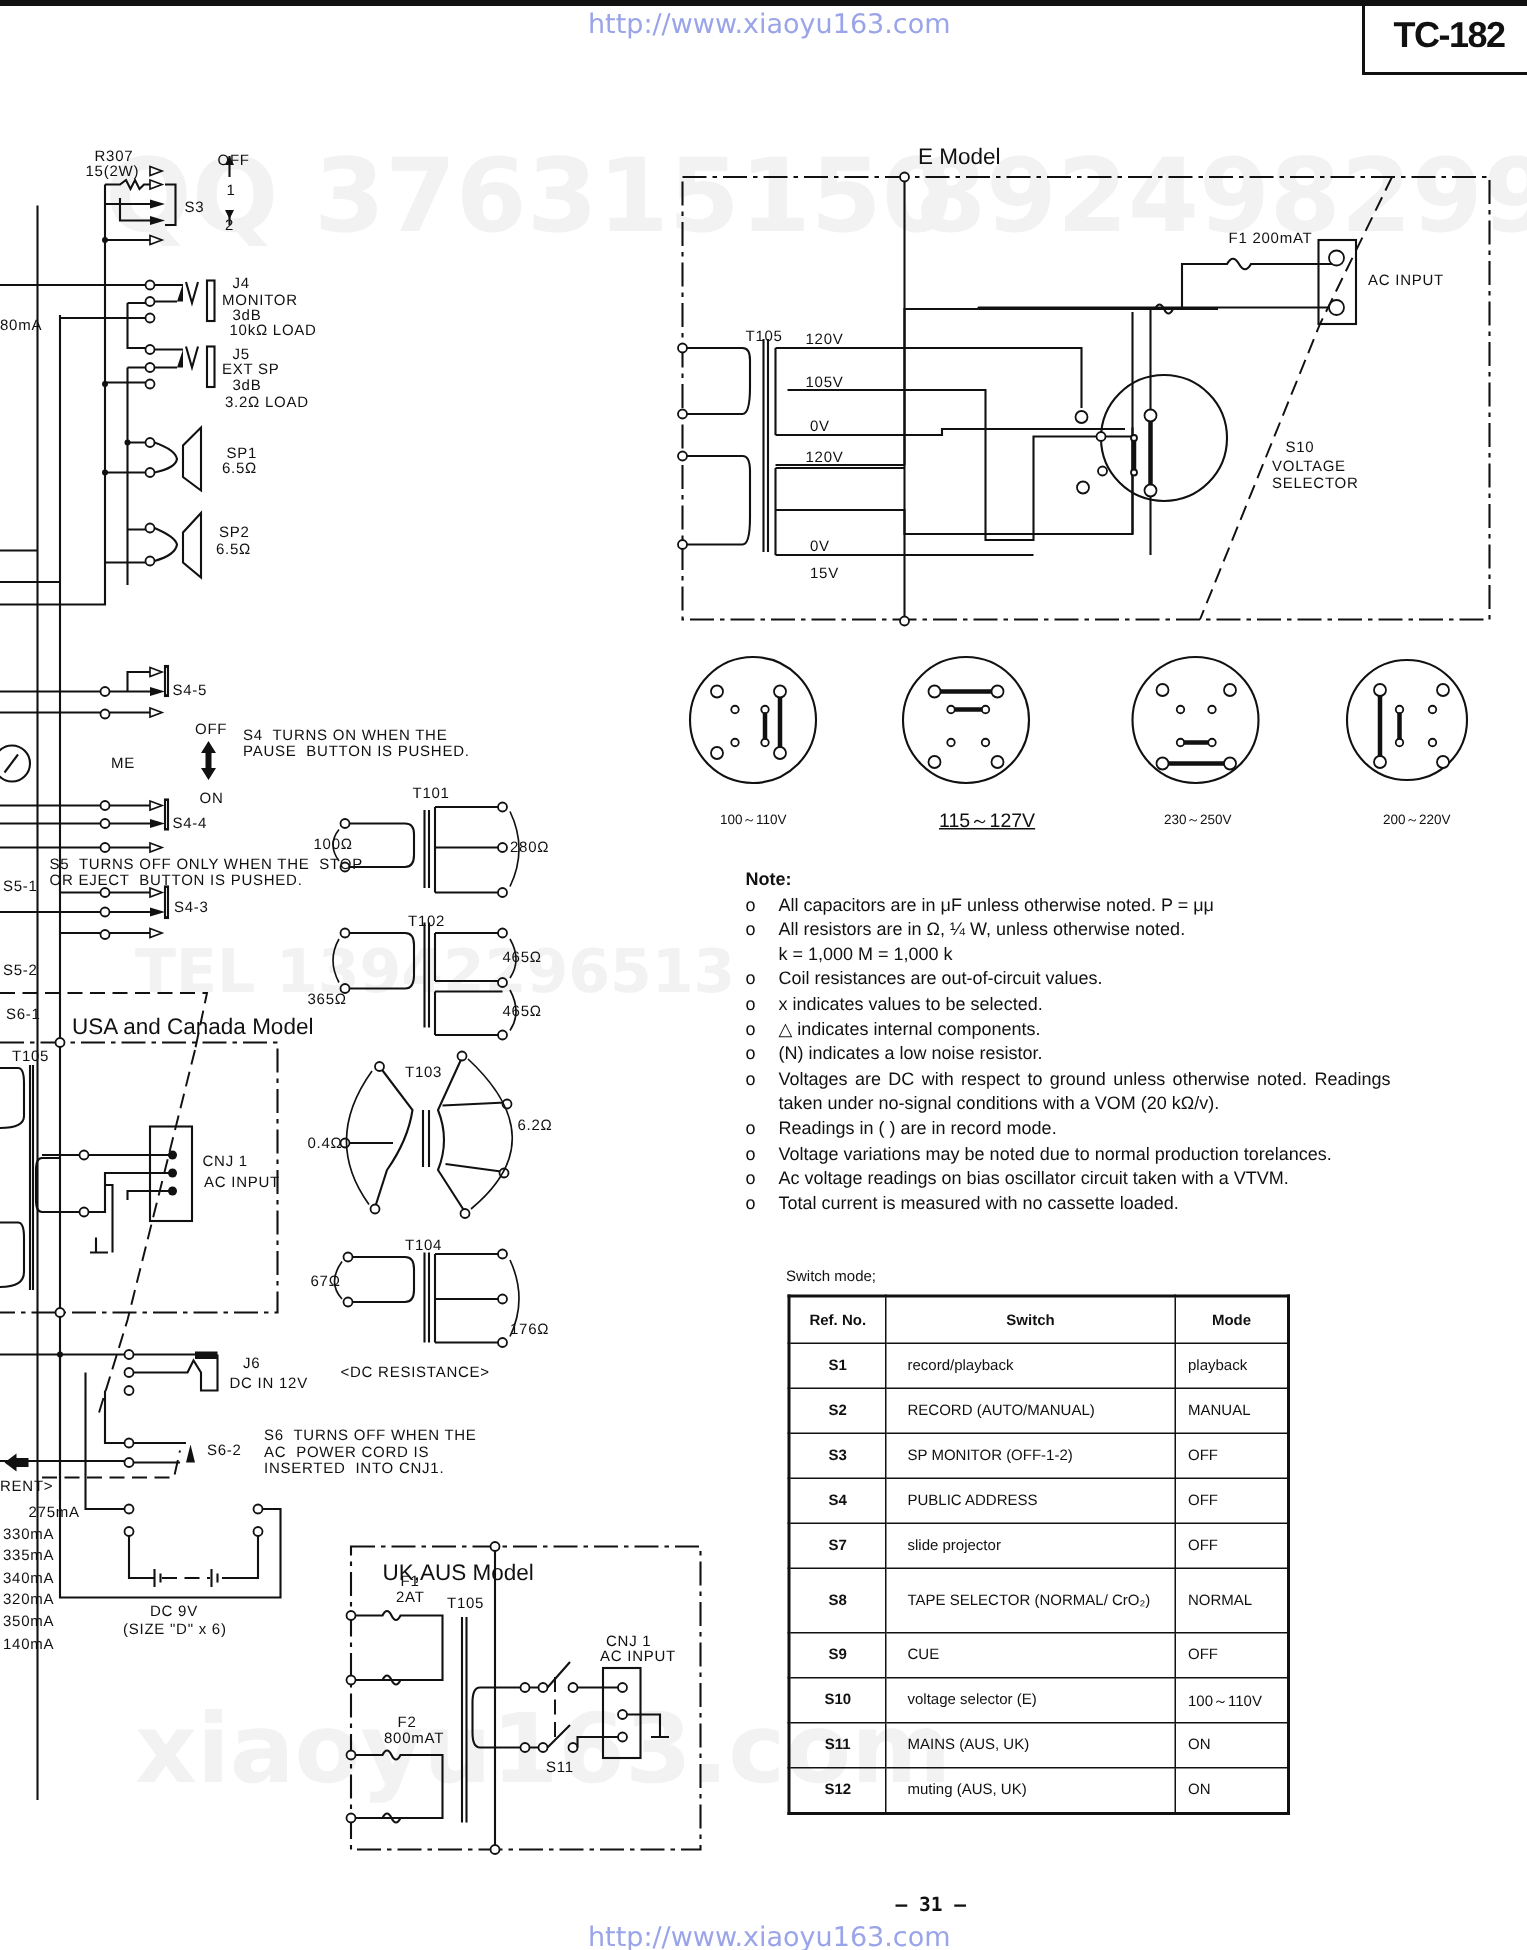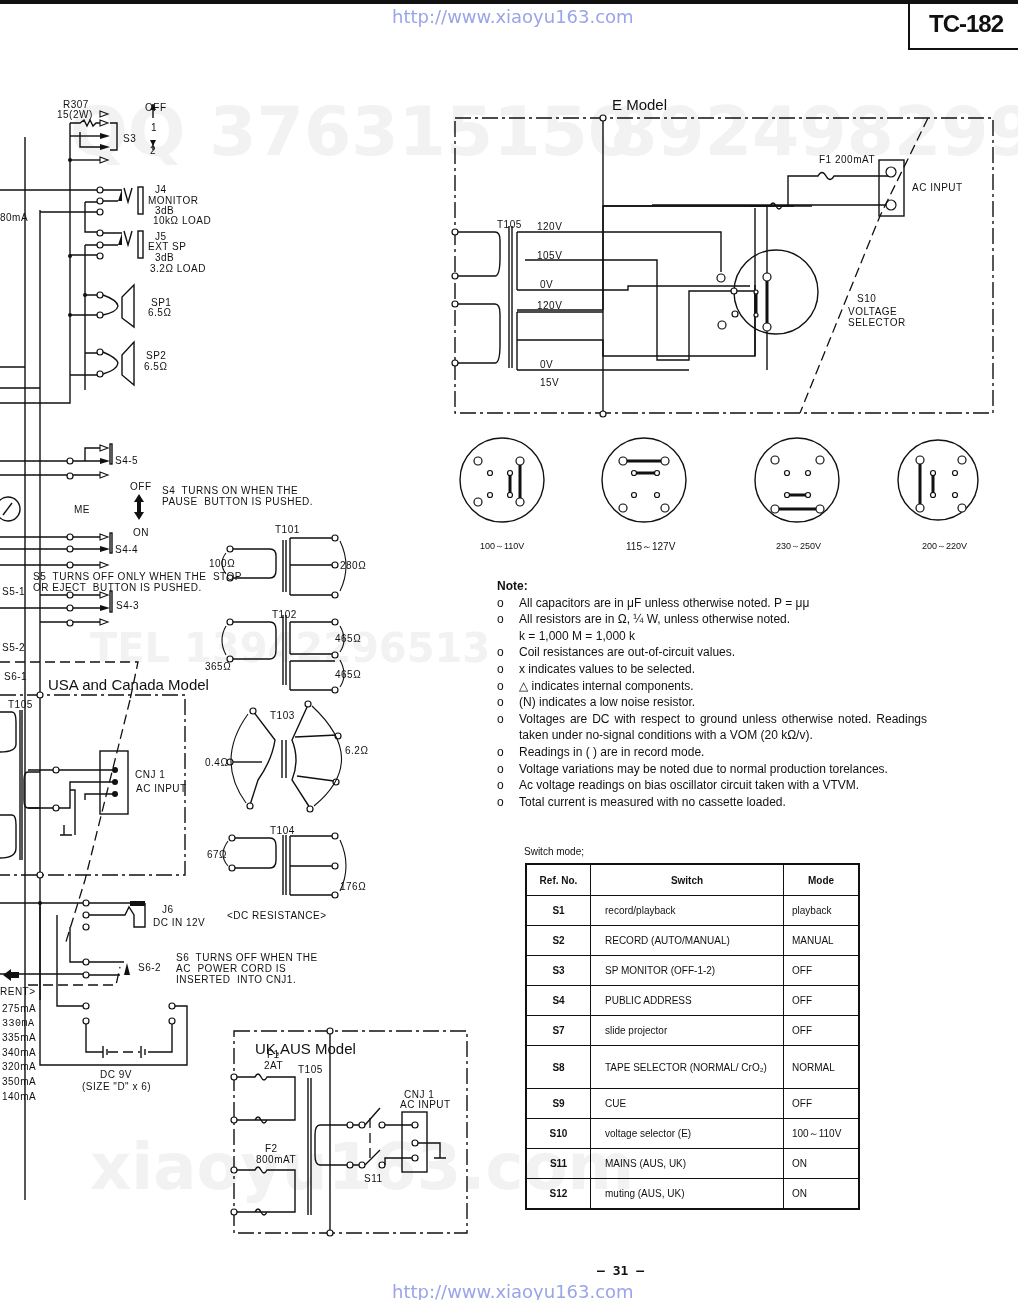--- a/index.html
+++ b/index.html
@@ -372,22 +372,22 @@
 <div class="abs lbl" style="left:135px;top:769px;">CNJ 1</div>
 <div class="abs lbl" style="left:136px;top:783px;">AC INPUT</div>
 
 <div class="abs lbl" style="left:162px;top:904px;">J6</div>
 <div class="abs lbl" style="left:153px;top:917px;">DC IN 12V</div>
 <div class="abs lbl" style="left:138px;top:962px;">S6-2</div>
 <div class="abs lbl" style="left:176px;top:952px;">S6  TURNS OFF WHEN THE
 AC  POWER CORD IS
 INSERTED  INTO CNJ1.</div>
 <div class="abs lbl" style="left:0px;top:986px;">RENT&gt;</div>
-<div class="abs lbl" style="left:2px;top:1003px;">275mA</div>
-<div class="abs lbl" style="left:2px;top:1018px;font-family:Liberation Mono, monospace;">330mA</div>
+<div class="abs lbl" style="left:19px;top:1003px;">275mA</div>
+<div class="abs lbl" style="left:2px;top:1018px;">330mA</div>
 <div class="abs lbl" style="left:2px;top:1032px;">335mA</div>
 <div class="abs lbl" style="left:2px;top:1047px;">340mA</div>
 <div class="abs lbl" style="left:2px;top:1061px;">320mA</div>
 <div class="abs lbl" style="left:2px;top:1076px;">350mA</div>
 <div class="abs lbl" style="left:2px;top:1091px;">140mA</div>
 <div class="abs lbl" style="left:100px;top:1069px;">DC 9V</div>
 <div class="abs lbl" style="left:82px;top:1081px;">(SIZE "D" x 6)</div>
 
 <div class="abs lbl" style="left:275px;top:524px;">T101</div>
 <div class="abs lbl" style="left:209px;top:558px;">100Ω</div>
@@ -422,21 +422,21 @@
 <div class="abs lbl" style="left:537px;top:300px;">120V</div>
 <div class="abs lbl" style="left:540px;top:330px;margin-top:47px;">15V</div>
 <div class="abs lbl" style="left:540px;top:359px;">0V</div>
 <div class="abs lbl" style="left:819px;top:154px;">F1 200mAT</div>
 <div class="abs lbl" style="left:912px;top:182px;">AC INPUT</div>
 <div class="abs lbl" style="left:857px;top:293px;">S10</div>
 <div class="abs lbl" style="left:848px;top:306px;">VOLTAGE
 SELECTOR</div>
 
 <div class="abs lbl" style="left:480px;top:541px;font-size:9px;letter-spacing:0;">100～110V</div>
-<div class="abs lbl" style="left:626px;top:541px;font-size:10px;letter-spacing:0;">115～127V</div>
+<div class="abs lbl" style="left:626px;top:541px;font-size:13px;letter-spacing:0;text-decoration:underline;">115～127V</div>
 <div class="abs lbl" style="left:776px;top:541px;font-size:9px;letter-spacing:0;">230～250V</div>
 <div class="abs lbl" style="left:922px;top:541px;font-size:9px;letter-spacing:0;">200～220V</div>
 
 <div class="notes">
   <div class="title">Note:</div>
   <ul>
     <li><span class="bul">o</span><span>All capacitors are in μF unless otherwise noted.  P = μμ</span></li>
     <li style="white-space:pre-line;"><span class="bul">o</span><span>All resistors are in Ω, ¼ W, unless otherwise noted.
 k = 1,000   M = 1,000 k</span></li>
     <li><span class="bul">o</span><span>Coil resistances are out-of-circuit values.</span></li>

